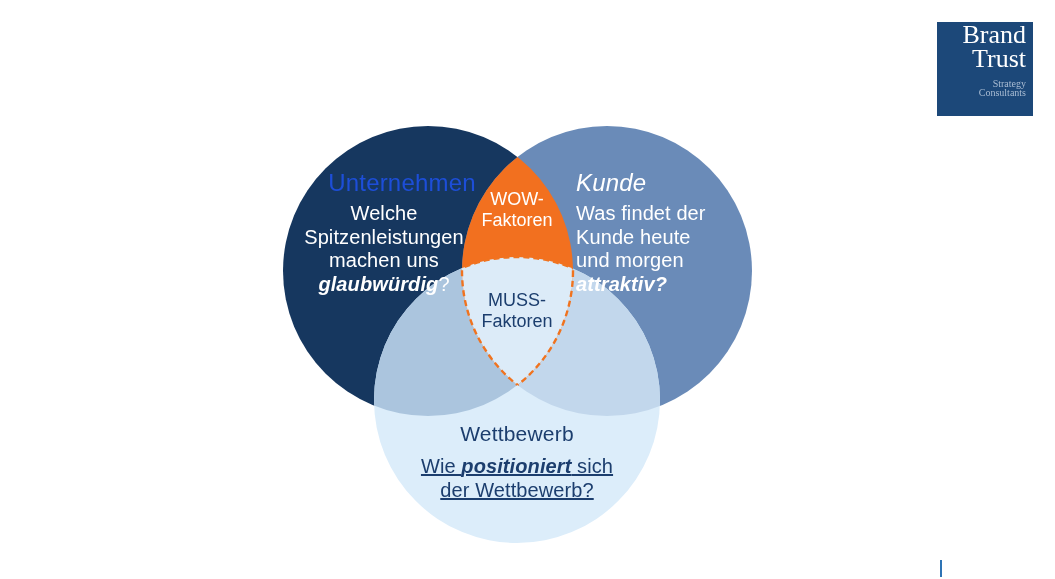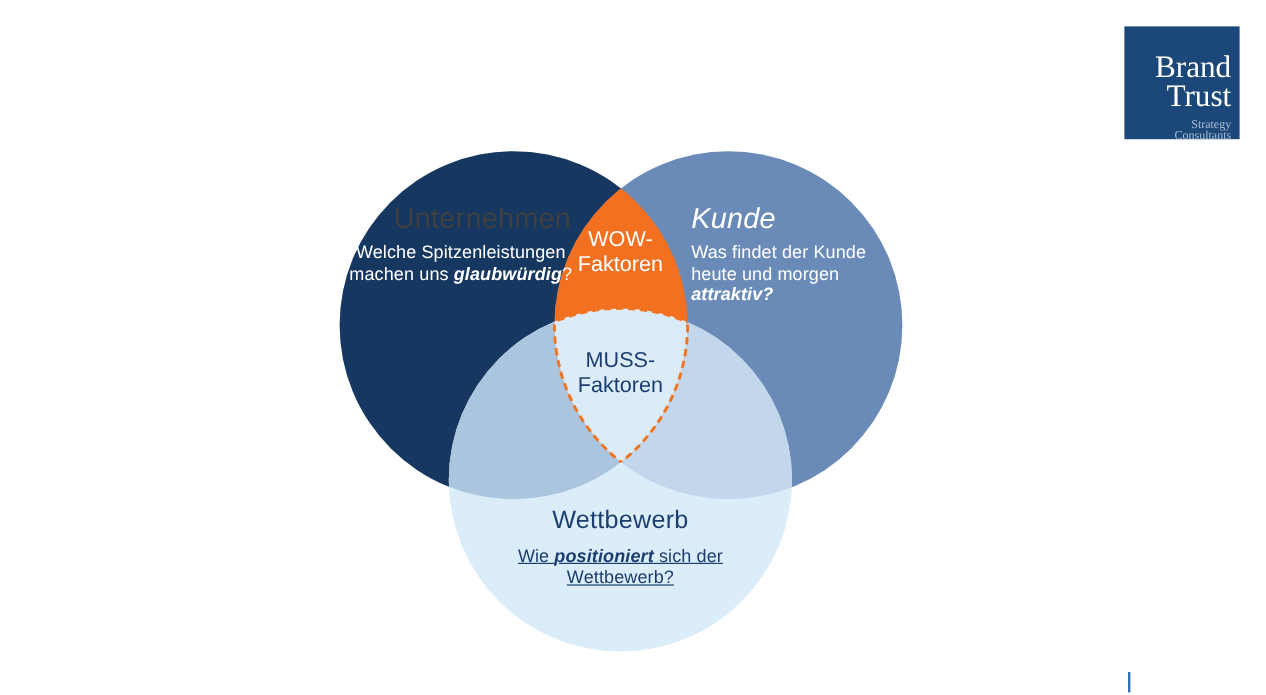--- a/index.html
+++ b/index.html
@@ -3,28 +3,28 @@
 <meta charset="utf-8">
 <style>
   html,body{margin:0;padding:0;background:#ffffff;}
   .canvas{
     position:relative;width:1055px;height:579px;overflow:hidden;background:#ffffff;
     font-family:"Liberation Sans",sans-serif;
   }
   .venn-svg{position:absolute;left:0;top:0;width:1055px;height:579px;}
   .overlay{position:absolute;}
   .circle-title{font-size:24px;font-weight:500;letter-spacing:0.2px;}
-  .circle-desc{font-size:15px;font-weight:500;line-height:1.18;letter-spacing:0.1px;}
+  .circle-desc{font-size:20px;font-weight:500;line-height:1.18;letter-spacing:0.1px;}
   .circle-desc em{font-style:italic;font-weight:700;}
   .lens-label{font-size:18px;font-weight:500;line-height:1.15;text-align:center;}
   .light-text{color:#ffffff;}
   .center-text{text-align:center;}
   .logo{
     position:absolute;left:937px;top:22px;width:96px;height:94px;
-    box-sizing:border-box;padding:22px 7px 0 0;text-align:right;
+    box-sizing:border-box;padding:1px 7px 0 0;text-align:right;
     font-family:"Liberation Serif",serif;color:#ffffff;
   }
   .logo-line{font-size:26px;line-height:24px;}
   .logo-sub{margin-top:8px;font-family:Liberation Serif, serif;font-size:10px;line-height:9px;}
   .footer-tick{position:absolute;left:940px;top:560px;width:2px;height:17px;}
 </style>
 </head>
 <body>
 
 <div class="canvas">
@@ -73,21 +73,21 @@
       <circle cx="607" cy="271" r="145" fill="none" stroke-width="2.4" stroke-dasharray="6 4" stroke="#F0731F"></circle>
     </g>
       </g>
     <g clip-path="url(#clipR)">
         <g clip-path="url(#clipB)">
       <circle cx="428" cy="271" r="145" fill="none" stroke-width="2.4" stroke-dasharray="6 4" stroke="#F0731F"></circle>
     </g>
       </g>
   </svg>
 
-  <div class="overlay circle-title light-text center-text" style="left: 302px; top: 169px; width: 200px; color: #404040;">Unternehmen</div>
+  <div class="overlay circle-title light-text center-text" style="left: 302px; top: 169px; width: 200px; color: #1d4ed8;">Unternehmen</div>
   <div class="overlay circle-desc light-text center-text" style="left: 280px; top: 202px; width: 208px; color: rgb(255, 255, 255);">
     <span>Welche Spitzenleistungen machen uns </span><em>glaubwürdig</em><span>?</span>
   </div>
 
   <div class="overlay circle-title light-text" style="left: 576px; top: 169px; width: 170px; color: rgb(255, 255, 255); font-style: italic;">Kunde</div>
   <div class="overlay circle-desc light-text" style="left: 576px; top: 202px; width: 146px; color: rgb(255, 255, 255);">
     <span>Was findet der Kunde heute und morgen </span><em>attraktiv?</em><span></span>
   </div>
 
   <div class="overlay lens-label light-text" style="left: 437px; top: 189px; width: 160px; color: rgb(255, 255, 255);">

